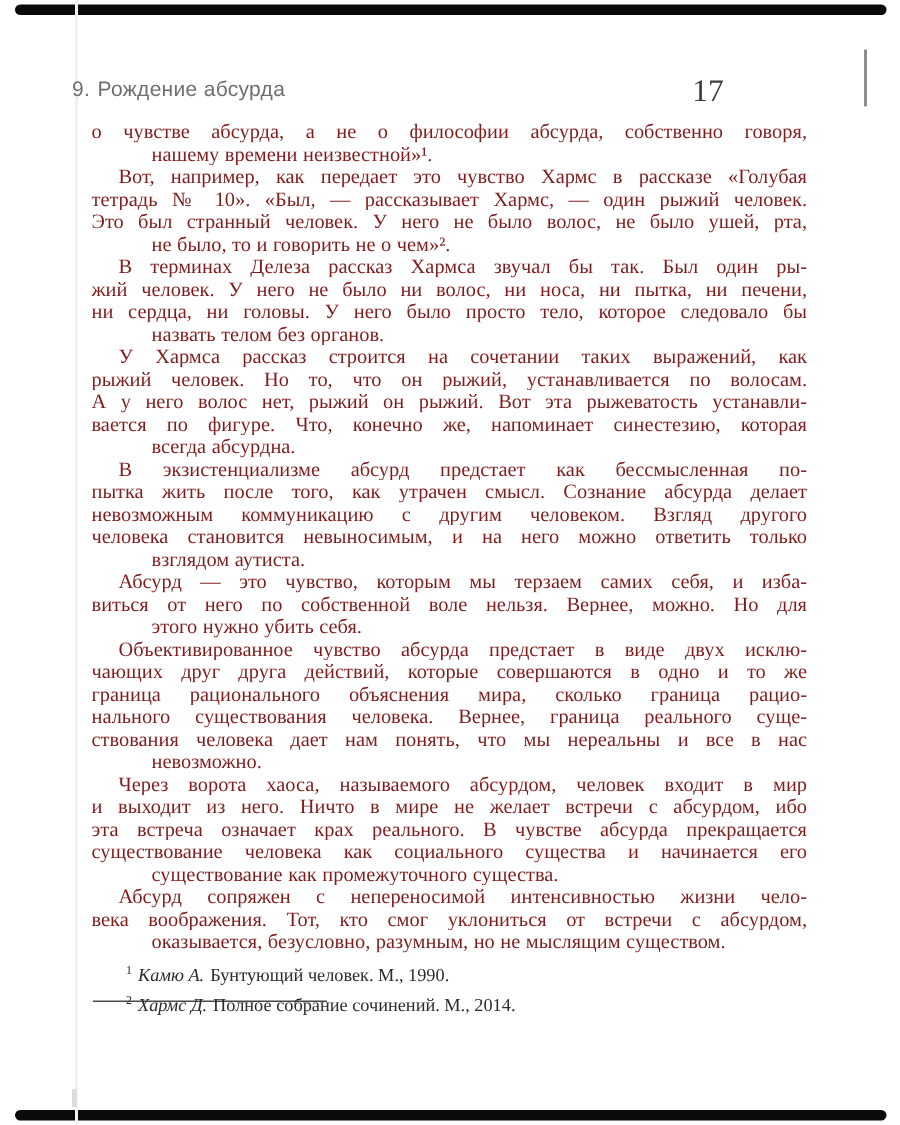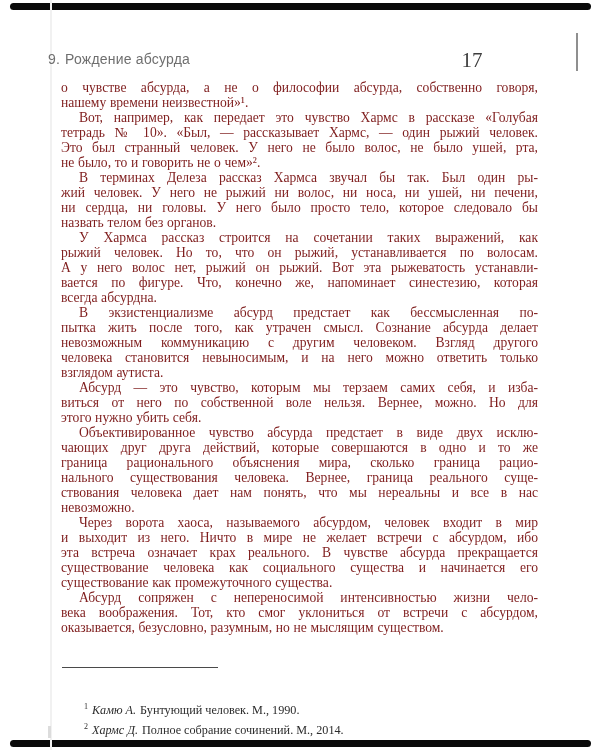--- a/index.html
+++ b/index.html
@@ -38,28 +38,28 @@
   }
   .body-text{
     position:absolute;left:61px;top:80px;width:477px;height:586px;
     font-size:13.6px;color:#7f1d1d;
   }
   .body-text .line{
     height:15px;line-height:15px;overflow:hidden;
     text-align:justify;text-align-last:justify;
     word-spacing:.3px;
   }
-  .body-text .line.last{text-align-last:left;}
+  .body-text .line.last{text-align-last:left;margin-left:40px;}
   .body-text .line.indent{padding-left:18px;}
   .footnote-rule{
     position:absolute;left:62px;top:667px;width:156px;height:1px;
     background:#4a4a4a;
   }
   .footnotes{
-    position:absolute;left:62px;top:699px;width:477px;
+    position:absolute;left:62px;top:639px;width:477px;
     font-size:12.2px;color:#2b2b2b;
   }
   .footnotes .footnote{
     line-height:16.5px;padding-left:22px;white-space:nowrap;overflow:hidden;
   }
   .footnotes sup{font-size:8px;margin-right:4px;}
   .footnotes .author{font-style:italic;margin-right:4px;}
 </style>
 </head>
 <body>
@@ -77,21 +77,21 @@
 <div class="head-rule"></div>
 
 <div class="body-text">
     <div class="line">о чувстве абсурда, а не о философии абсурда, собственно говоря,</div>
     <div class="line last">нашему времени неизвестной»¹.</div>
     <div class="line indent">Вот, например, как передает это чувство Хармс в рассказе «Голубая</div>
     <div class="line">тетрадь № 10». «Был, — рассказывает Хармс, — один рыжий человек.</div>
     <div class="line">Это был странный человек. У него не было волос, не было ушей, рта,</div>
     <div class="line last">не было, то и говорить не о чем»².</div>
     <div class="line indent">В терминах Делеза рассказ Хармса звучал бы так. Был один ры-</div>
-    <div class="line">жий человек. У него не рыжий ни волос, ни носа, ни ушей, ни печени,</div>
+    <div class="line">жий человек. У него не было ни волос, ни носа, ни пытка, ни печени,</div>
     <div class="line">ни сердца, ни головы. У него было просто тело, которое следовало бы</div>
     <div class="line last">назвать телом без органов.</div>
     <div class="line indent">У Хармса рассказ строится на сочетании таких выражений, как</div>
     <div class="line">рыжий человек. Но то, что он рыжий, устанавливается по волосам.</div>
     <div class="line">А у него волос нет, рыжий он рыжий. Вот эта рыжеватость устанавли-</div>
     <div class="line">вается по фигуре. Что, конечно же, напоминает синестезию, которая</div>
     <div class="line last">всегда абсурдна.</div>
     <div class="line indent">В экзистенциализме абсурд предстает как бессмысленная по-</div>
     <div class="line">пытка жить после того, как утрачен смысл. Сознание абсурда делает</div>
     <div class="line">невозможным коммуникацию с другим человеком. Взгляд другого</div>

